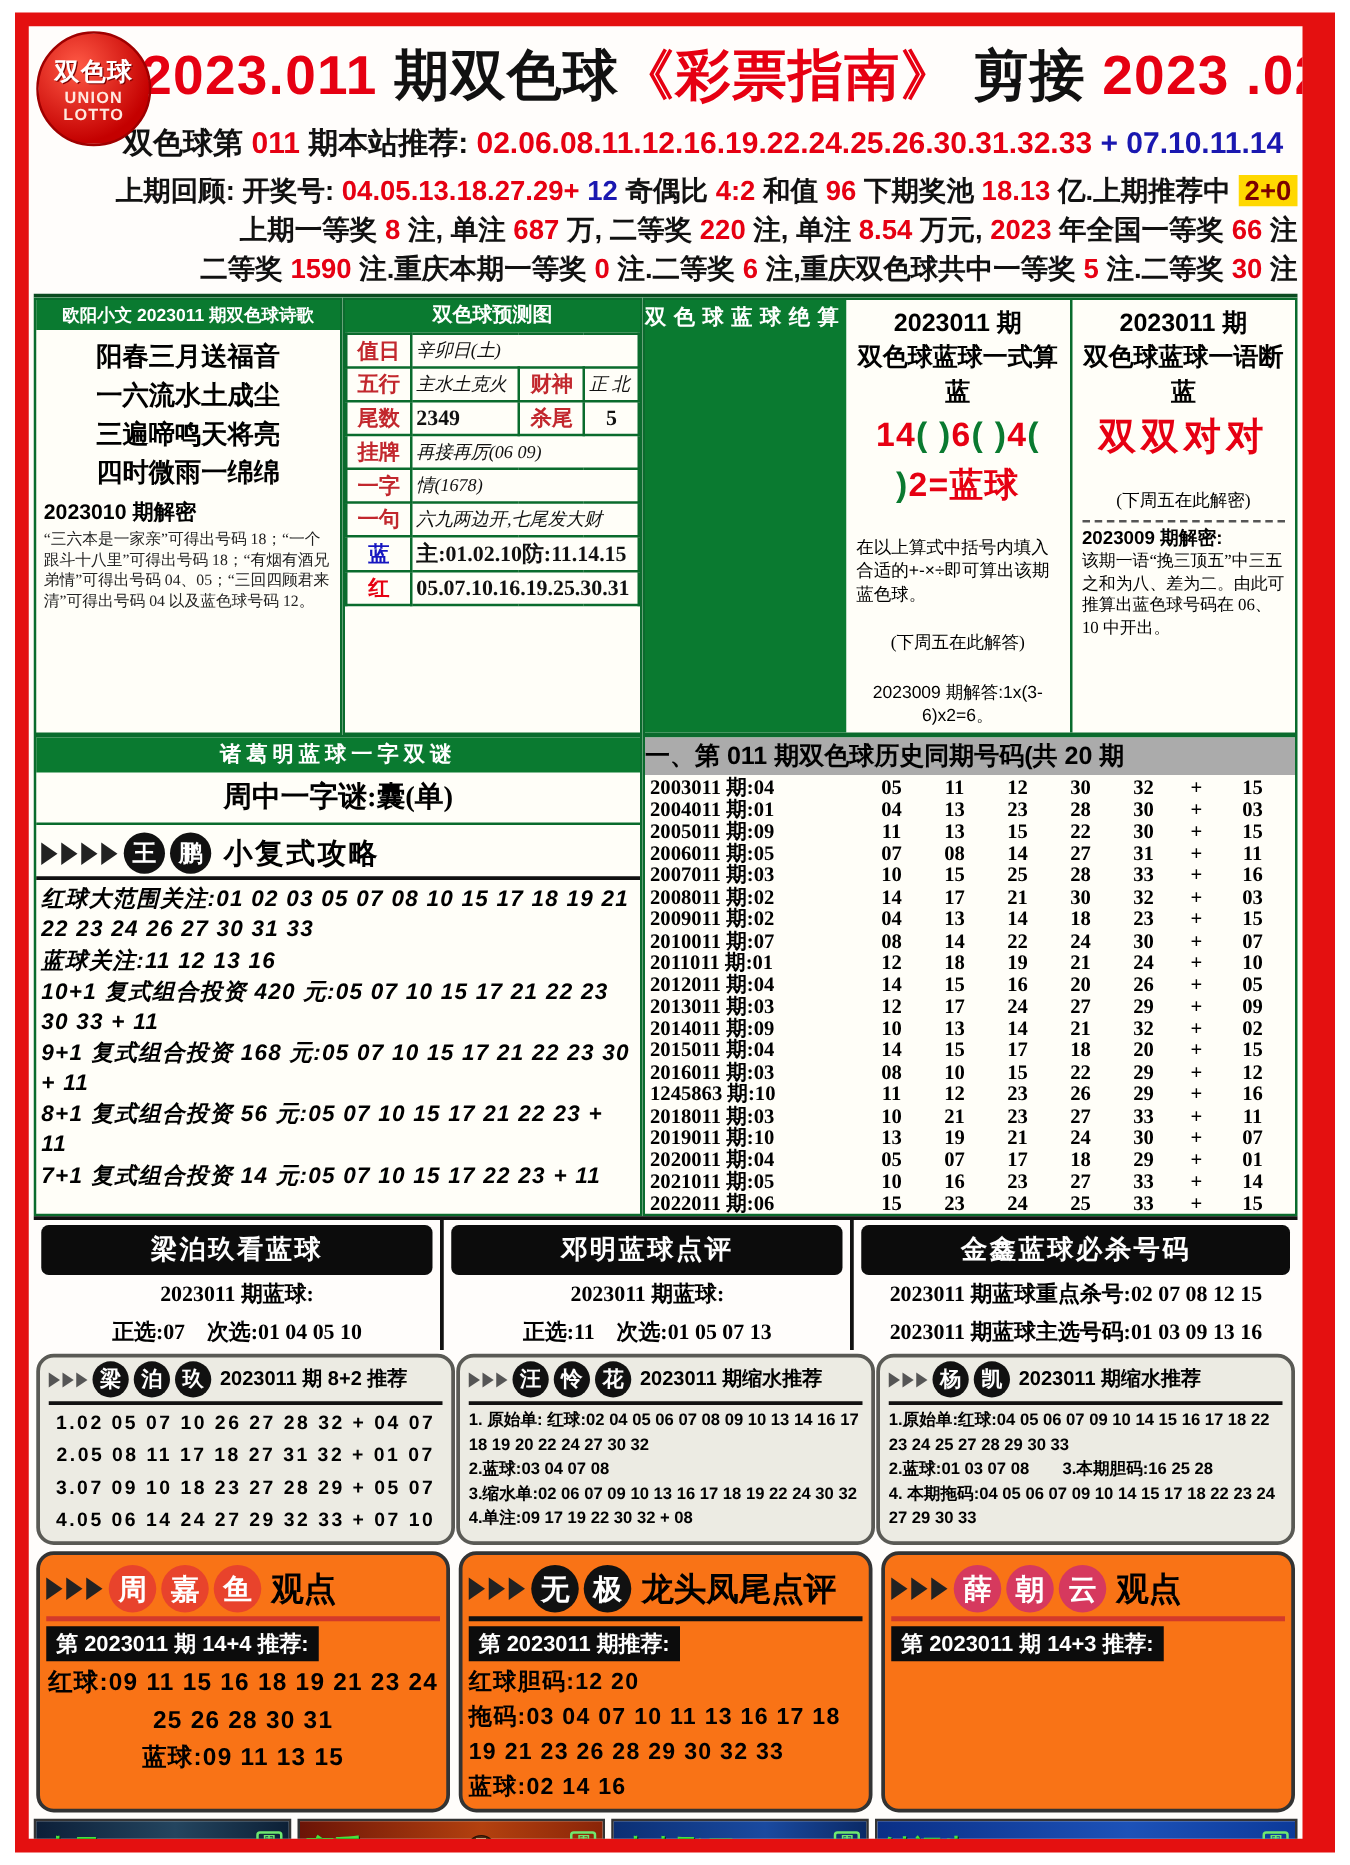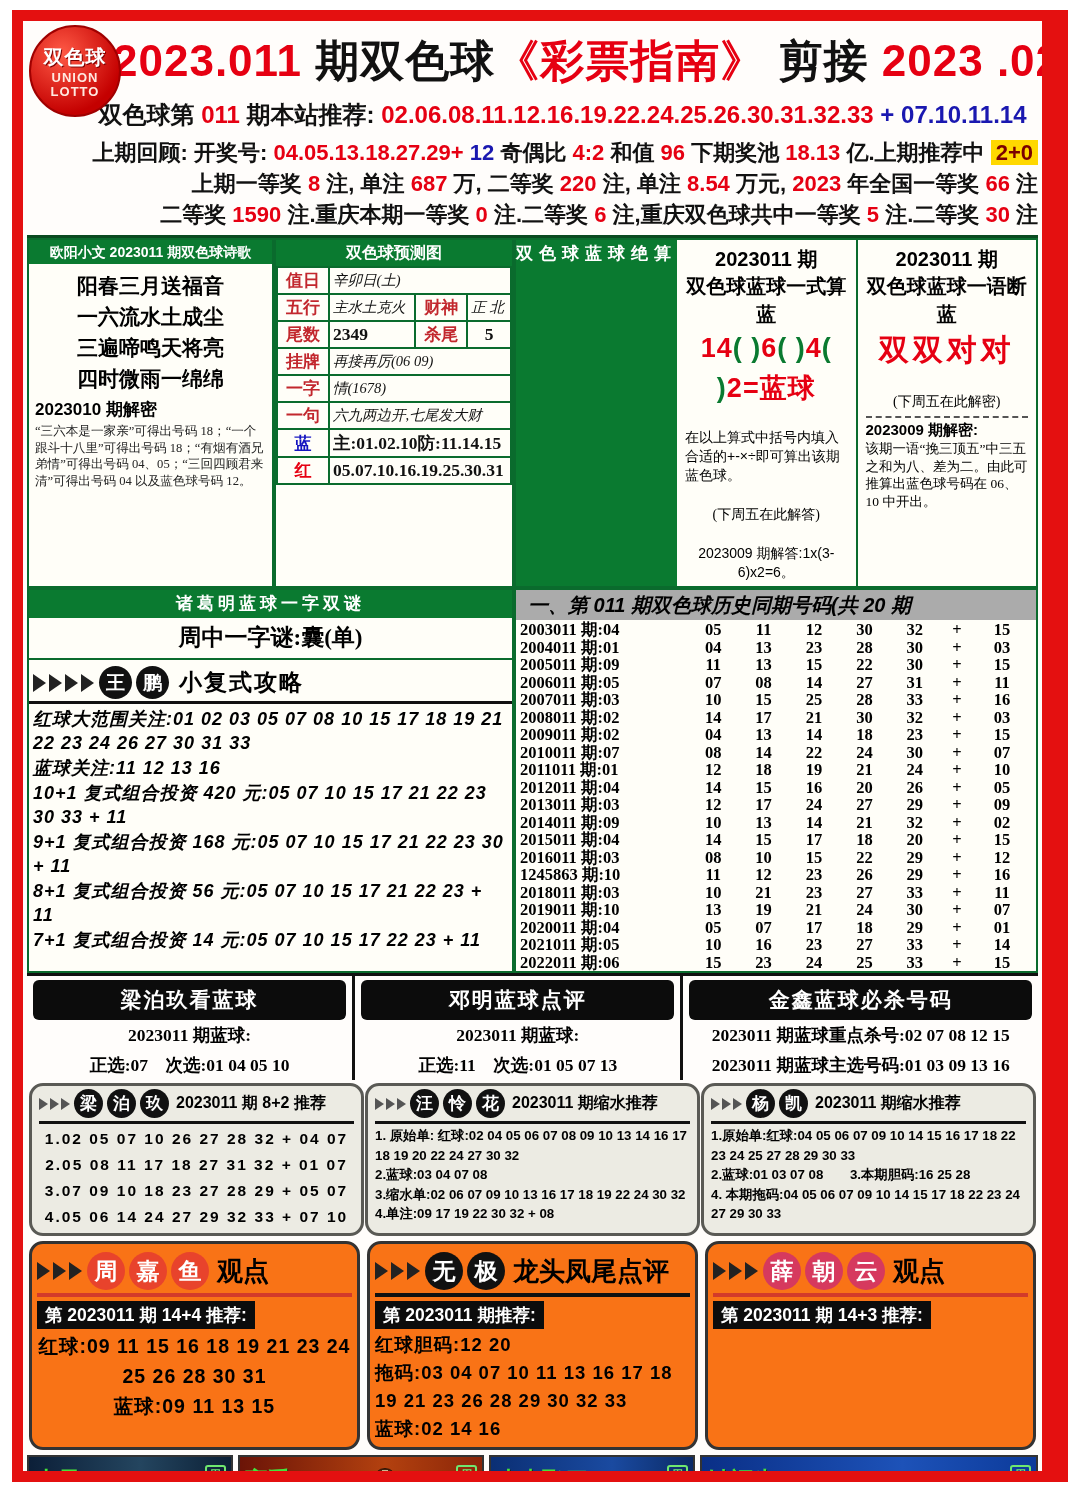--- a/index.html
+++ b/index.html
@@ -74,21 +74,21 @@
   .wp-lines { padding:3px 4px; font-weight:bold; font-size:18px; line-height:24px;font-style:italic; }
   .wp-lines .ln { margin-bottom:1px; letter-spacing:1px; }
 
   .chev { display:inline-block; width:0; height:0; border-top:9px solid transparent; border-bottom:9px solid transparent; border-left:13px solid #222; margin-right:3px; }
   .chev.sm { border-top-width:6px; border-bottom-width:6px; border-left-width:9px; margin-right:2px; }
   .chev.gray { border-left-color:#555; }
   .circ { display:inline-flex; align-items:center; justify-content:center; width:33px; height:33px; border-radius:50%;
           background:#111; color:#fff; font-weight:bold; font-size:19px; margin:0 2px; flex:none; }
 
   .hist { border:2px solid #0a6b2d; background:#fffef8; display:flex; flex-direction:column; }
-  .hist-hd { background:#ababab; color:#000; font-weight:bold; font-size:20px; line-height:30px; padding-left:12px; white-space:nowrap;font-style:italic; }
+  .hist-hd { background:#ababab; color:#000; font-weight:bold; font-size:20px; line-height:30px; padding-left:0; white-space:nowrap; }
   .hist-rows { flex:1; padding:1px 6px 0 4px; }
   .hrow { display:flex; font-family:"Liberation Serif","DejaVu Serif",serif; font-weight:bold; font-size:16.5px; line-height:17.5px; }
   .hp { width:168px; white-space:nowrap; }
   .hn { flex:1; text-align:center; }
   .hplus { flex:0 0 34px; }
   .hb { flex:0 0 56px; }
 
   
   .rowC { display:grid; grid-template-columns:1fr 1fr 1.08fr; border-top:3px solid #111; }
   .cCol { padding:4px 6px 0 6px; text-align:center; border-right:3px solid #111; }

